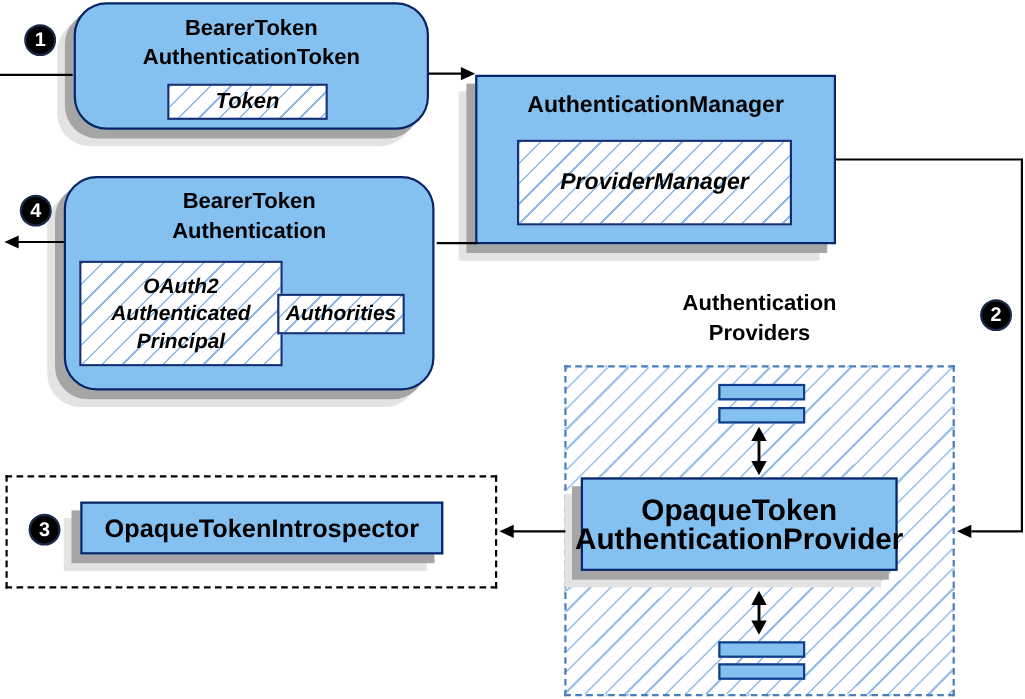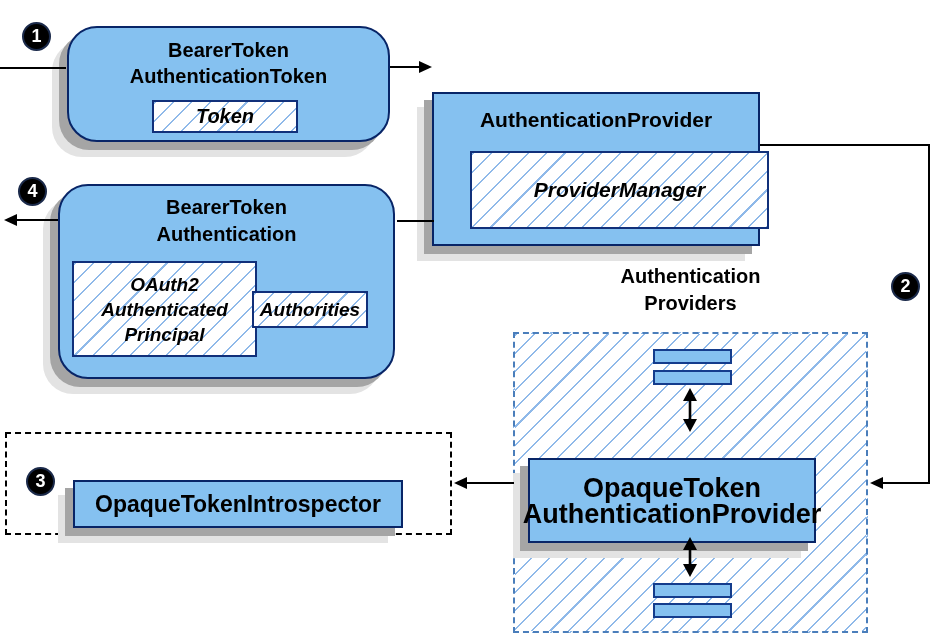--- a/index.html
+++ b/index.html
@@ -13,21 +13,20 @@
     font-weight: bold;
     color: #000;
     overflow: hidden;
   }
   .abs { position: absolute; }
   .node {
     position: absolute;
     background: #85C1F0;
     border: 2px solid #082567;
     box-shadow: -8px 8px 0 0 #A5A5A5, -15px 15px 0 0 #E3E3E3;
-    margin-top: 24px;
   }
   .rounded { border-radius: 30px; }
   .hatch {
     background-color: #ffffff;
     background-image: repeating-linear-gradient(135deg,
       #8FB9E9 0, #8FB9E9 1.5px, transparent 1.5px, transparent 13px);
   }
   .field {
     position: absolute;
     border: 2px solid #11307A;
@@ -114,22 +113,22 @@
     <span>4</span>
   </div>
 
   <div class="node rounded z5" style="left:67px; top:2px; width:323px; height:116px;">
     <div class="title" style="padding-top:9px; font-size:20px; line-height:26px;">BearerToken
 AuthenticationToken</div>
     <div class="field hatch" style="left:83px; top:72px; width:146px; height:33px; font-size:20px;">Token</div>
   </div>
 
   <div class="node z5" style="left:432px; top:68px; width:328px; height:154px;">
-    <div class="title" style="padding-top:14px; font-size:21px;">AuthenticationProvider</div>
-    <div class="field hatch" style="left:36px; top:57px; width:299px; height:78px; font-size:21px;">ProviderManager</div>
+    <div class="title" style="padding-top:14px; font-size:21px;">AuthenticationManager</div>
+    <div class="field hatch" style="left:36px; top:57px; width:250px; height:78px; font-size:21px;">ProviderManager</div>
   </div>
 
   <div class="node rounded z5" style="left:58px; top:160px; width:337px; height:195px;">
     <div class="title" style="padding-top:8px; font-size:20px; line-height:27px;">BearerToken
 Authentication</div>
     <div class="field hatch" style="left:12px; top:75px; width:185px; height:96px; font-size:19px; line-height:25px;">OAuth2
 Authenticated
 Principal</div>
     <div class="field hatch" style="left:192px; top:105px; width:116px; height:37px; font-size:19px;">Authorities</div>
   </div>

